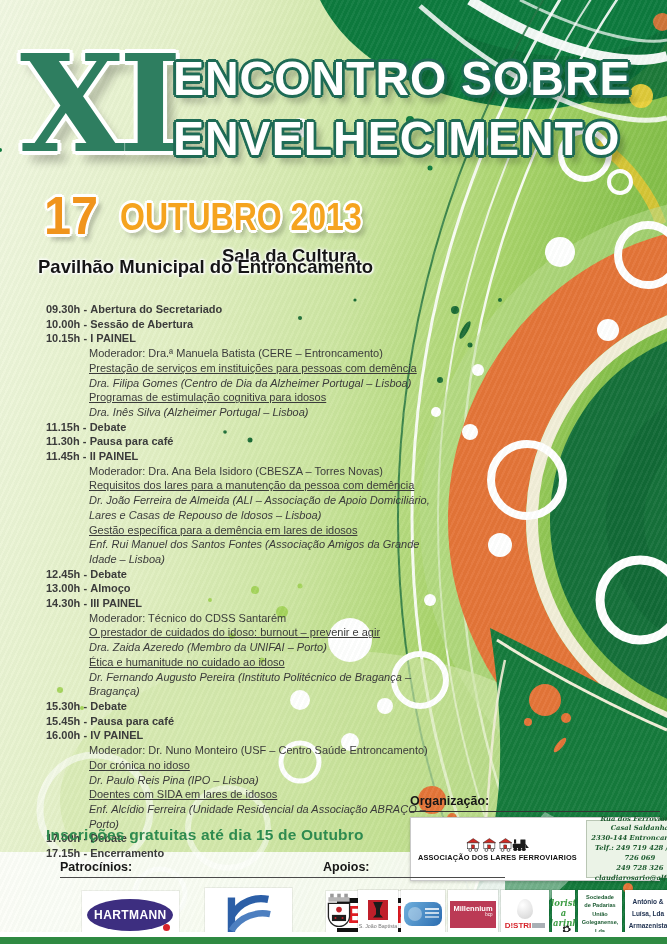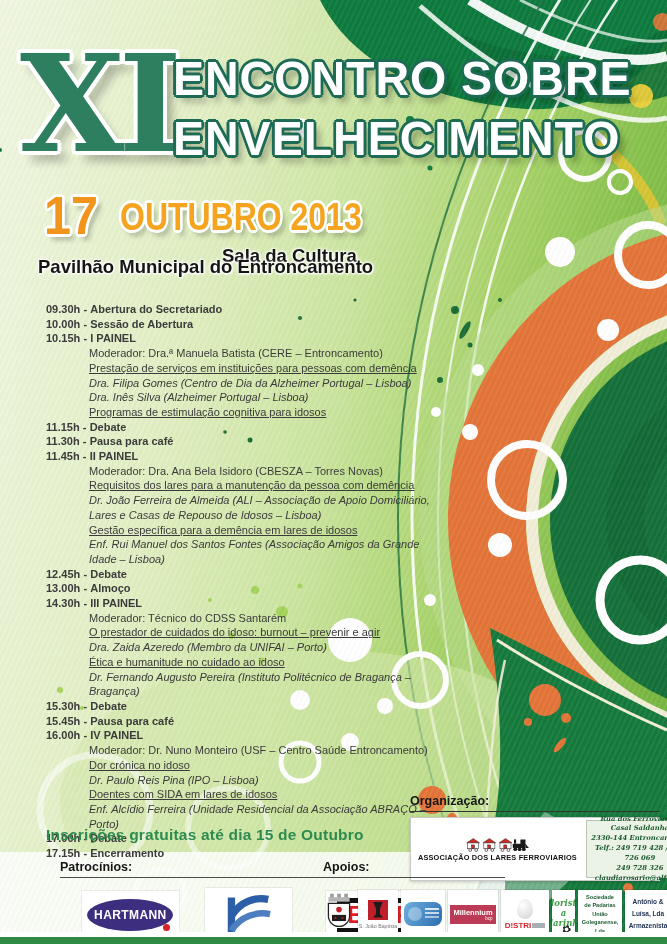--- a/index.html
+++ b/index.html
@@ -81,21 +81,21 @@
     background:#1b1b1b;clip-path:polygon(0 0,100% 0,70% 45%,70% 80%,100% 100%,0 100%,30% 80%,30% 45%);}
   .sjb-label{font-size:5.3px;color:#777;margin-top:3px;white-space:nowrap;}
   .sup-blue{width:44px;}
   .blue-pill{width:38px;height:24px;border-radius:8px;background:linear-gradient(120deg,#6fb0dd,#2b6cb0);
     position:relative;}
   .blue-pill::before{content:"";position:absolute;left:4px;top:5px;width:14px;height:14px;border-radius:50%;
     background:rgba(255,255,255,.35);}
   .blue-pill::after{content:"";position:absolute;right:3px;top:6px;width:14px;height:2px;background:rgba(255,255,255,.8);
     box-shadow:0 4px 0 rgba(255,255,255,.7),0 8px 0 rgba(255,255,255,.55);}
   .sup-mill{width:50px;}
-  .mill-banner{background:#bb3a55;color:#fff;font-weight:700;font-size:7.5px;padding:4px 3px 2px;
+  .mill-banner{background:#bb3a55;color:#fff;font-weight:700;font-size:7.5px;padding:4px 3px 10px;
     display:flex;flex-direction:column;align-items:flex-end;line-height:1;}
   .mill-sub{font-size:4.5px;font-weight:400;margin-top:1px;}
   .sup-distri{width:48px;}
   .distri-egg{width:16px;height:20px;border-radius:50% 50% 50% 50%/60% 60% 40% 40%;
     background:radial-gradient(circle at 35% 30%,#fff,#d2d2d2);margin-bottom:2px;}
   .distri-text{display:flex;align-items:baseline;gap:1px;}
   .d-red{color:#d6232a;font-weight:900;font-size:8px;}
   .d-gray{width:13px;height:5px;background:#a9b0b5;display:inline-block;}
   .sup-flor{width:23px;position:relative;}
   .flor-text{font-family:"DejaVu Serif",serif;font-style:italic;font-weight:700;font-size:8.5px;
@@ -243,22 +243,22 @@
         <span class="s-main">Sessão de Abertura</span>
       </div>
       <div class="s-row">
         <span class="s-time">10.15h</span>
         <span class="s-sep">-</span>
         <span class="s-main">I PAINEL</span>
       </div>
       <div class="s-det d-moderator">Moderador: Dra.ª Manuela Batista (CERE – Entroncamento)</div>
       <div class="s-det d-talk">Prestação de serviços em instituições para pessoas com demência</div>
       <div class="s-det d-speaker">Dra. Filipa Gomes (Centro de Dia da Alzheimer Portugal – Lisboa)</div>
+      <div class="s-det d-talk">Programas de estimulação cognitiva para idosos</div>
       <div class="s-det d-speaker">Dra. Inês Silva (Alzheimer Portugal – Lisboa)</div>
-      <div class="s-det d-talk">Programas de estimulação cognitiva para idosos</div>
       <div class="s-row">
         <span class="s-time">11.15h</span>
         <span class="s-sep">-</span>
         <span class="s-main">Debate</span>
       </div>
       <div class="s-row">
         <span class="s-time">11.30h</span>
         <span class="s-sep">-</span>
         <span class="s-main">Pausa para café</span>
       </div>

